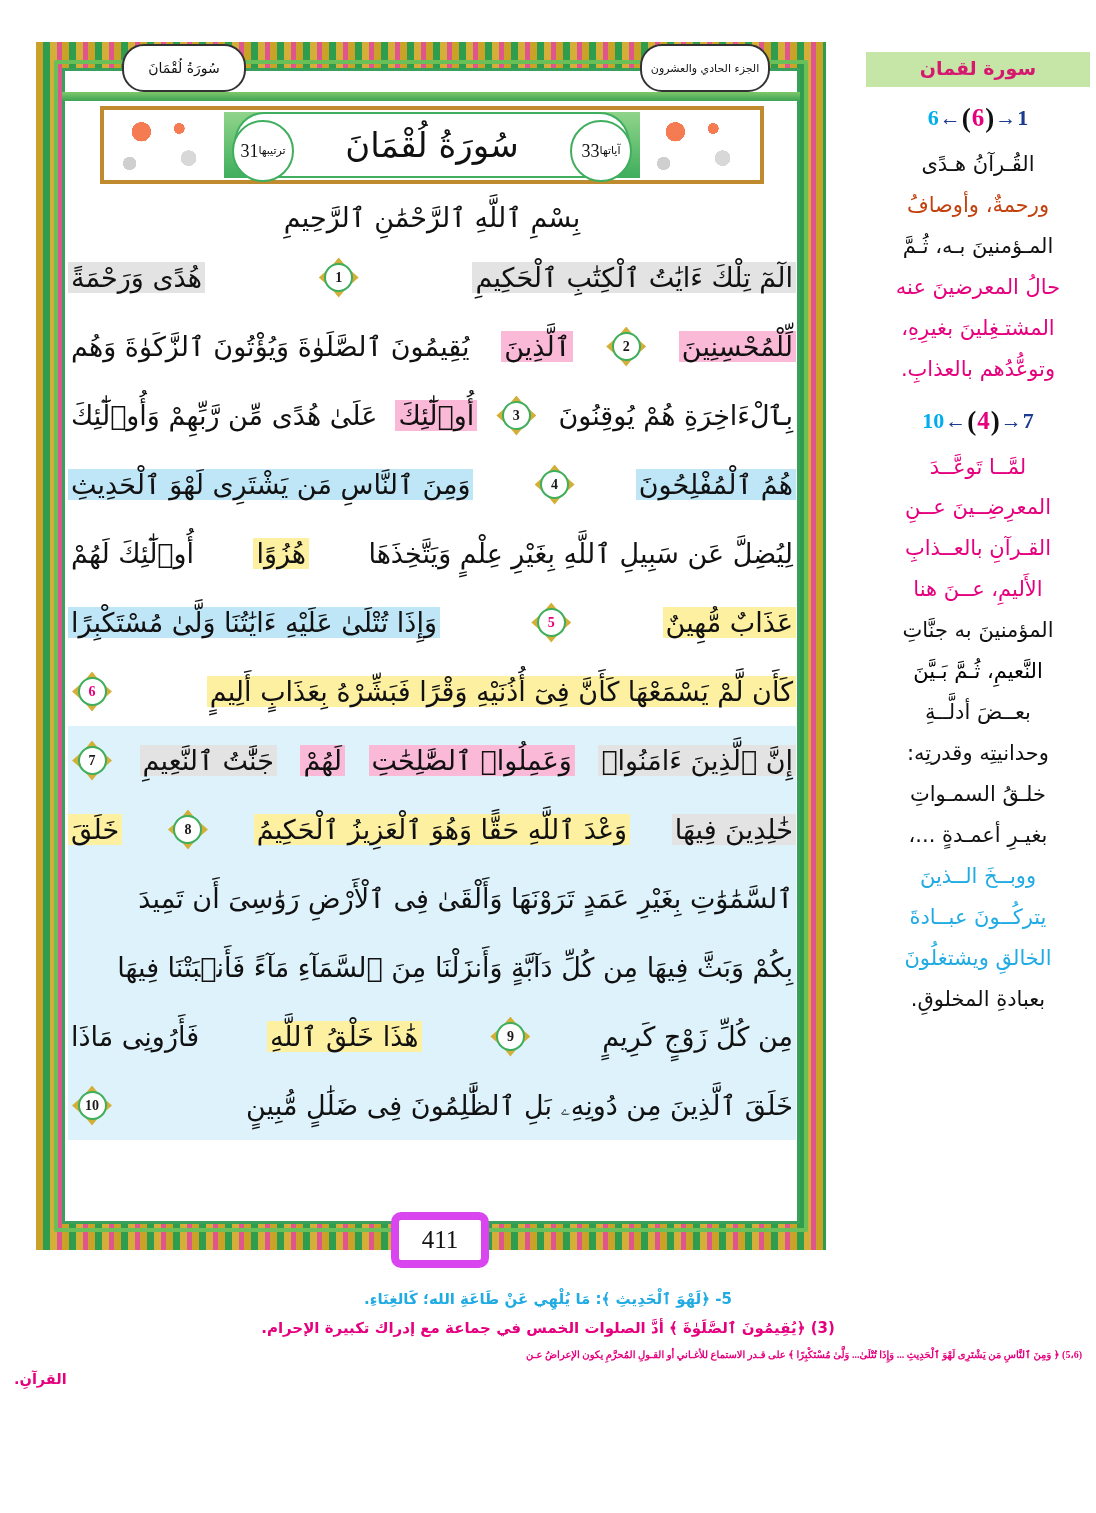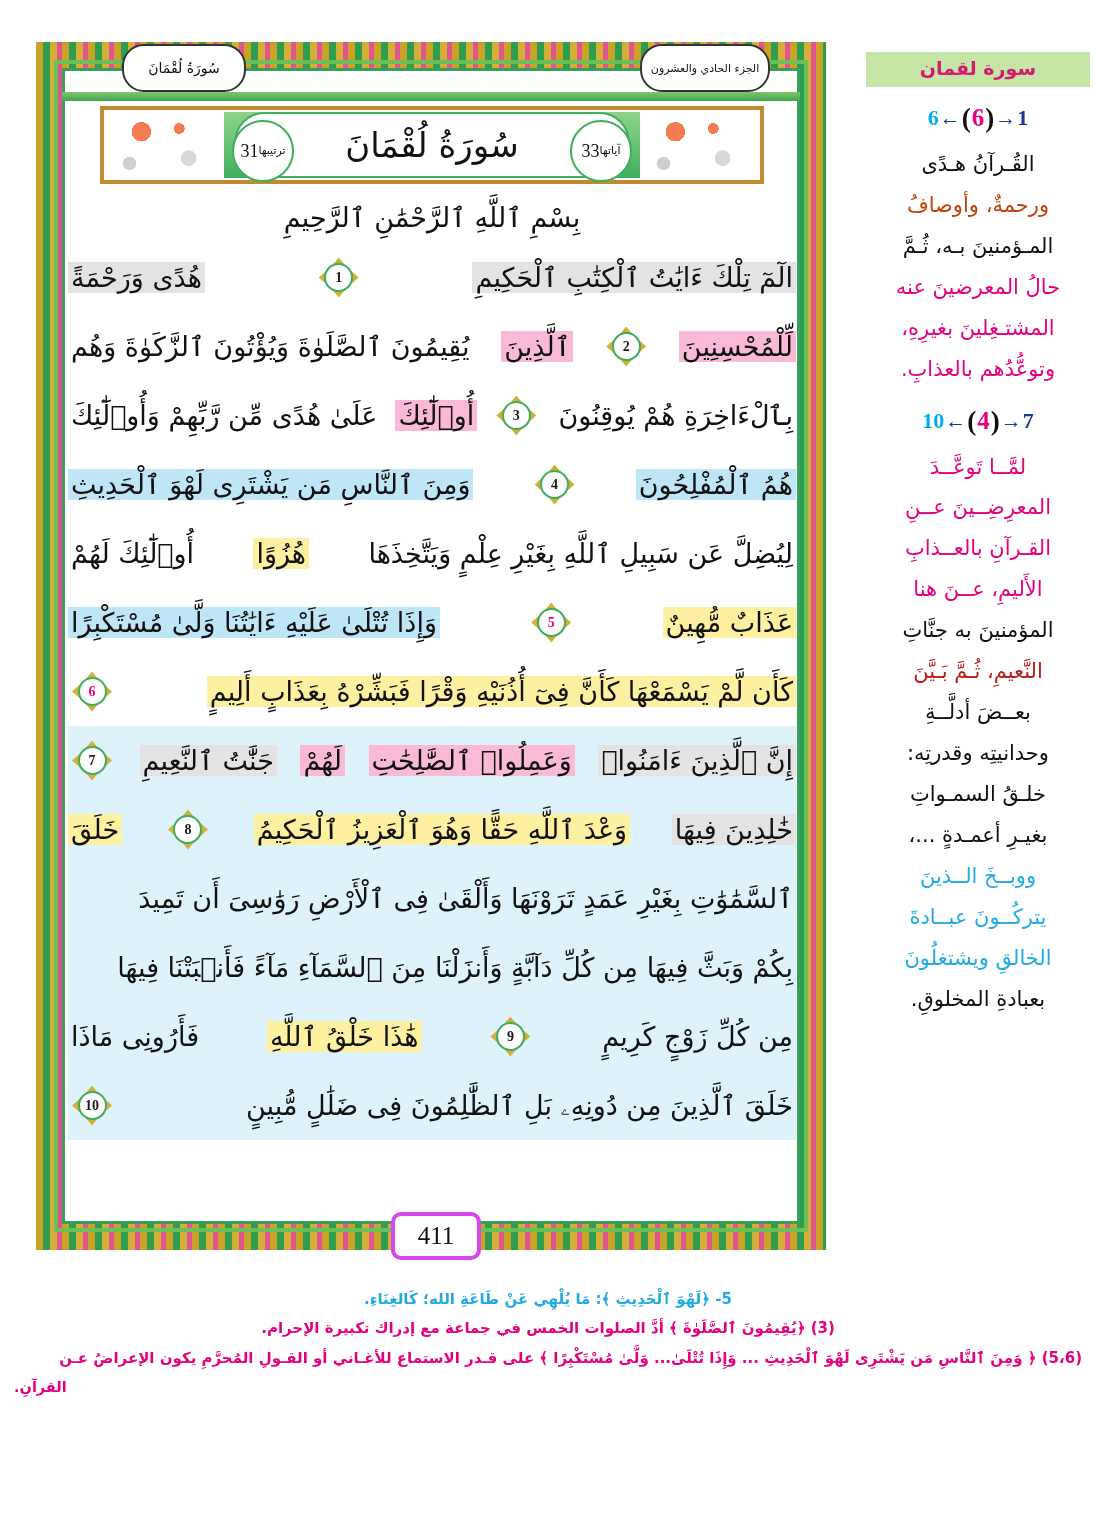--- a/index.html
+++ b/index.html
@@ -175,37 +175,37 @@
     position:relative;z-index:2;width:25px;height:25px;border-radius:50%;
     background:#fff;border:2px solid #3fae5d;
     display:flex;align-items:center;justify-content:center;
     font-size:14px;color:#1a1a1a;font-family:"Liberation Serif",serif;font-weight:bold;
   }
   .ayah-mark .inner.magenta{color:#e6007e;}
 
   
   .page-num{
     position:absolute;left:391px;top:1212px;width:82px;height:40px;
-    background:#fff;border:4px solid #d946ef;border-radius:10px;z-index:7;
+    background:#fff;border:8px solid #d946ef;border-radius:10px;z-index:7;
     display:flex;align-items:center;justify-content:center;
     font-size:25px;color:#111;font-family:"Liberation Serif",serif;
   }
 
   
   .footnotes{
     position:absolute;left:14px;top:1288px;width:1068px;
     direction:rtl;text-align:right;
   }
   .fn{
     font-size:15px;line-height:1.55;font-weight:bold;margin:0 0 6px;
     font-family:"DejaVu Sans",sans-serif;white-space:nowrap;
   }
   .fn-1{color:#21abe3;text-align:center;}
   .fn-2{color:#e6007e;text-align:center;}
-  .fn-3{color:#e6007e;text-align:right;font-size:15px;}
+  .fn-3{color:#e6007e;text-align:right;font-size:10px;font-family:Liberation Serif, serif;}
   .fn-3b{color:#e6007e;text-align:left;font-size:14.5px;margin-top:2px;}
 </style>
 </head>
 <body>
 
 <div class="page">
 
   <div class="orn-top"></div>
   <div class="orn-bottom"></div>
   <div class="orn-left"></div>
@@ -360,21 +360,21 @@
           <span class="vr-paren">)</span>
           <span class="vr-arrow">→</span>
           <span class="vr-num-start">7</span>
         </div>
         <div class="tafsir">
           <p style="color: rgb(230, 0, 126);">لمَّــا تَوعَّــدَ</p>
           <p style="color: rgb(230, 0, 126);">المعرِضِــينَ عــنِ</p>
           <p style="color: rgb(230, 0, 126);">القـرآنِ بالعــذابِ</p>
           <p style="color: rgb(230, 0, 126);">الأَليمِ، عــنَ هنا</p>
           <p style="color: rgb(17, 17, 17);">المؤمنينَ به جنَّاتِ</p>
-          <p style="color: #b91c1c;">النَّعيمِ، ثُـمَّ بَـيَّنَ</p>
+          <p style="color: #000000;">النَّعيمِ، ثُـمَّ بَـيَّنَ</p>
           <p style="color: rgb(17, 17, 17);">بعــضَ أدلَّــةِ</p>
           <p style="color: rgb(17, 17, 17);">وحدانيتِه وقدرتِه:</p>
           <p style="color: rgb(17, 17, 17);">خلـقُ السمـواتِ</p>
           <p style="color: rgb(17, 17, 17);">بغيـرِ أعمـدةٍ ...،</p>
           <p style="color: rgb(33, 171, 227);">ووبــخَ الــذينَ</p>
           <p style="color: rgb(33, 171, 227);">يتركُــونَ عبــادةَ</p>
           <p style="color: rgb(33, 171, 227);">الخالقِ ويشتغلُونَ</p>
           <p style="color: rgb(17, 17, 17);">بعبادةِ المخلوقِ.</p>
         </div>
       </div>

